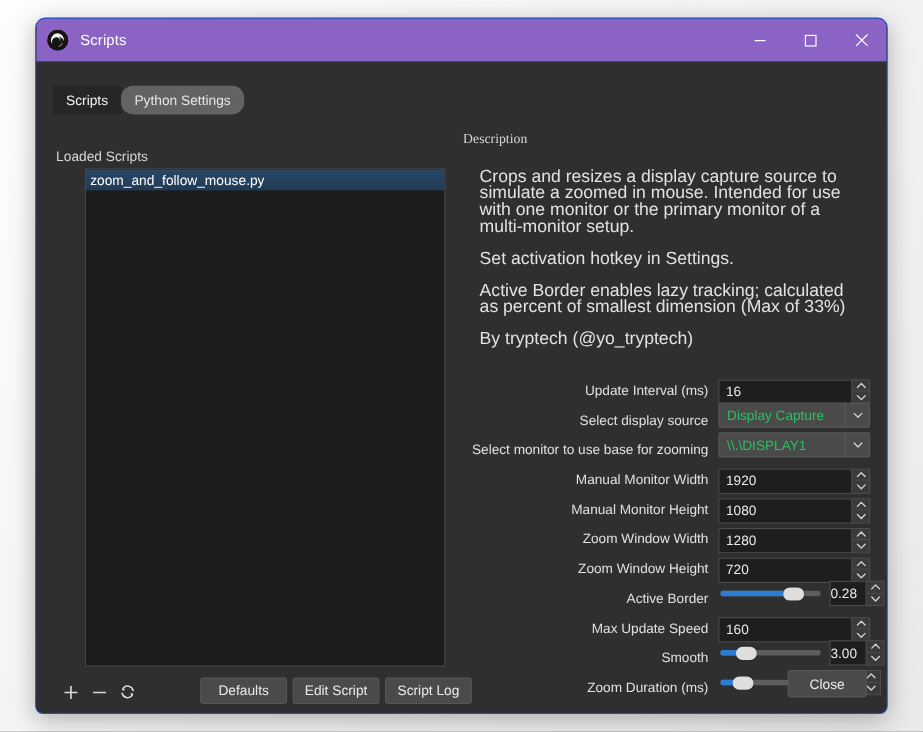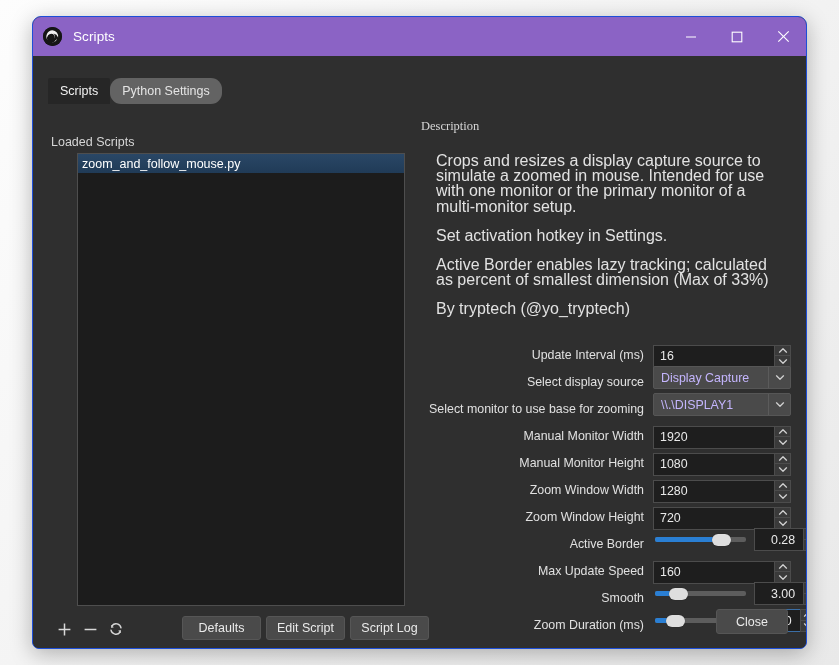--- a/index.html
+++ b/index.html
@@ -250,21 +250,21 @@
     align-items: stretch;
     background: #4a4a4a;
     border: 1px solid #565656;
     border-radius: 2px;
   }
   .combo-text {
     flex: 1 1 auto;
     display: flex; align-items: center;
     padding-left: 7px;
     font-size: 12.4px;
-    color: #c4b5fd;
+    color: #22c55e;
     white-space: nowrap;
     overflow: hidden;
   }
   .combo-arrow {
     flex: 0 0 22px;
     display: flex; align-items: center; justify-content: center;
     border-left: 1px solid #5b5b5b;
   }
   .combo-arrow svg { display: block; }
 
@@ -307,21 +307,21 @@
   }
   .slider-spin {
     flex: 1 1 auto;
     height: 23px;
     display: flex;
     align-items: stretch;
   }
   .slider-spin .spin-input {
     justify-content: flex-end;
     padding-right: 8px;
-    padding-left: 16px;
+    padding-left: 0;
   }
 
   
   #close-row {
     position: absolute;
     right: 18px; bottom: 14px;
   }
   #btn-close {
     width: 72px; height: 25px;
   }

